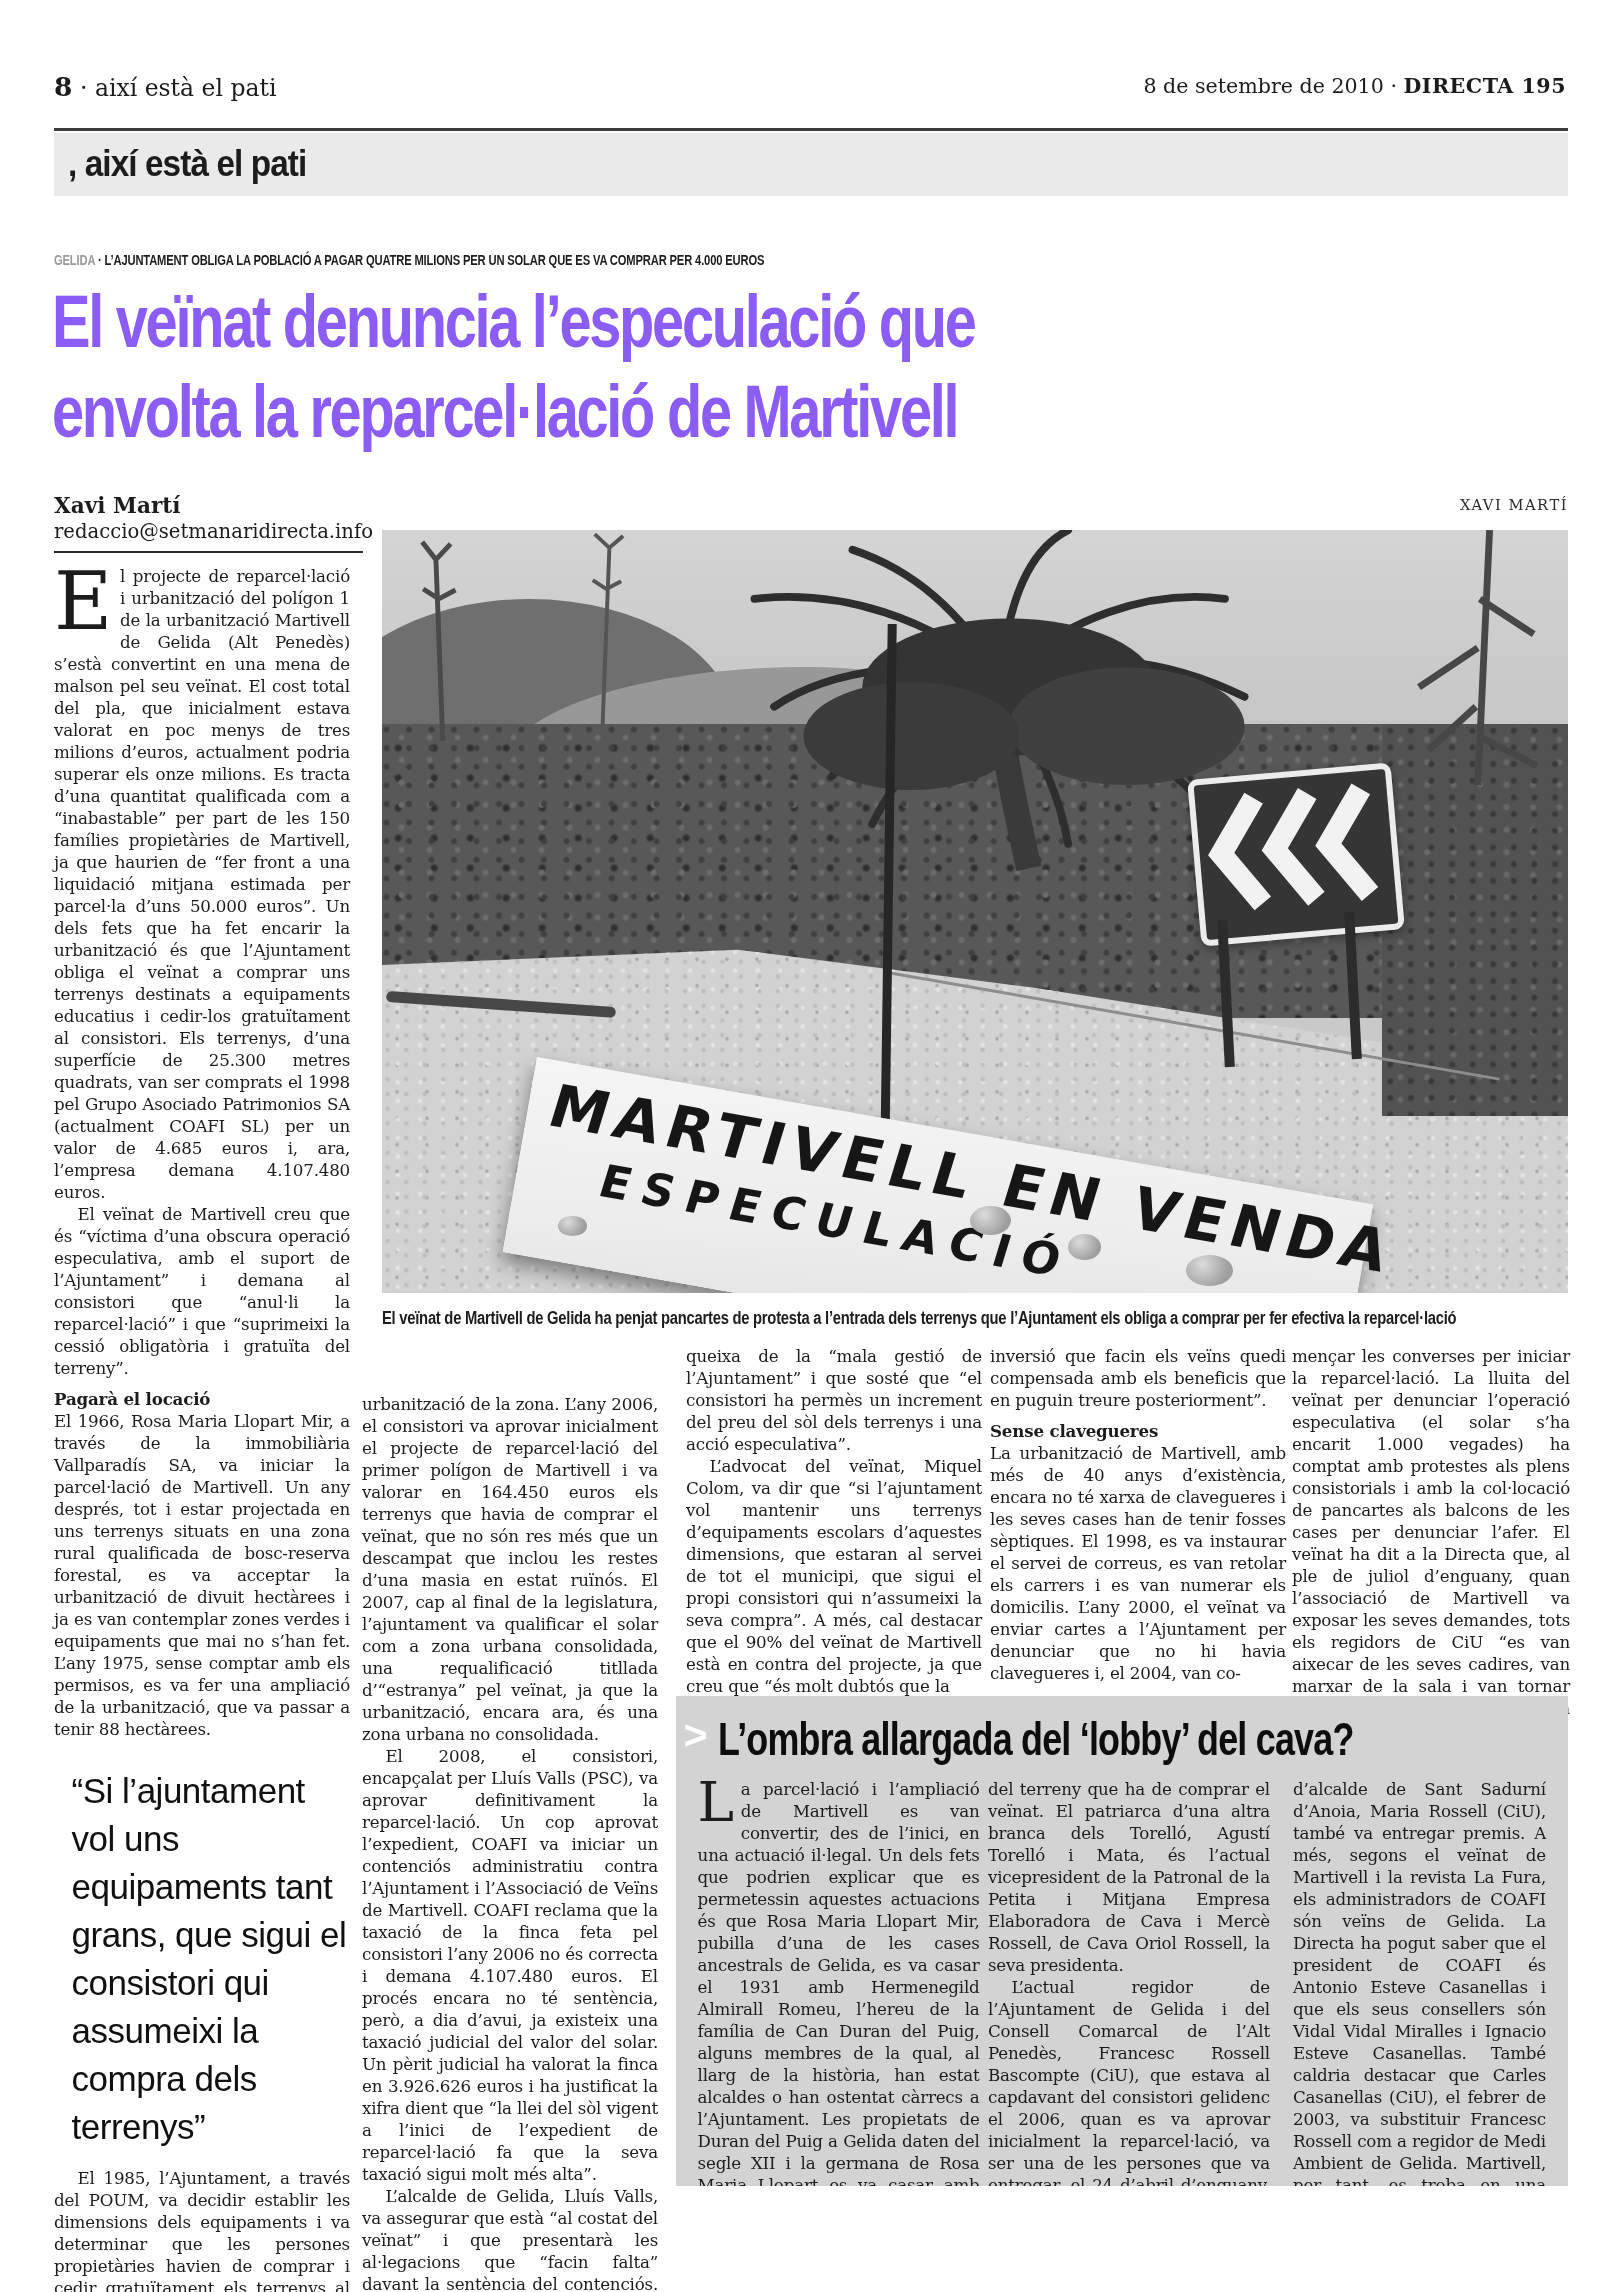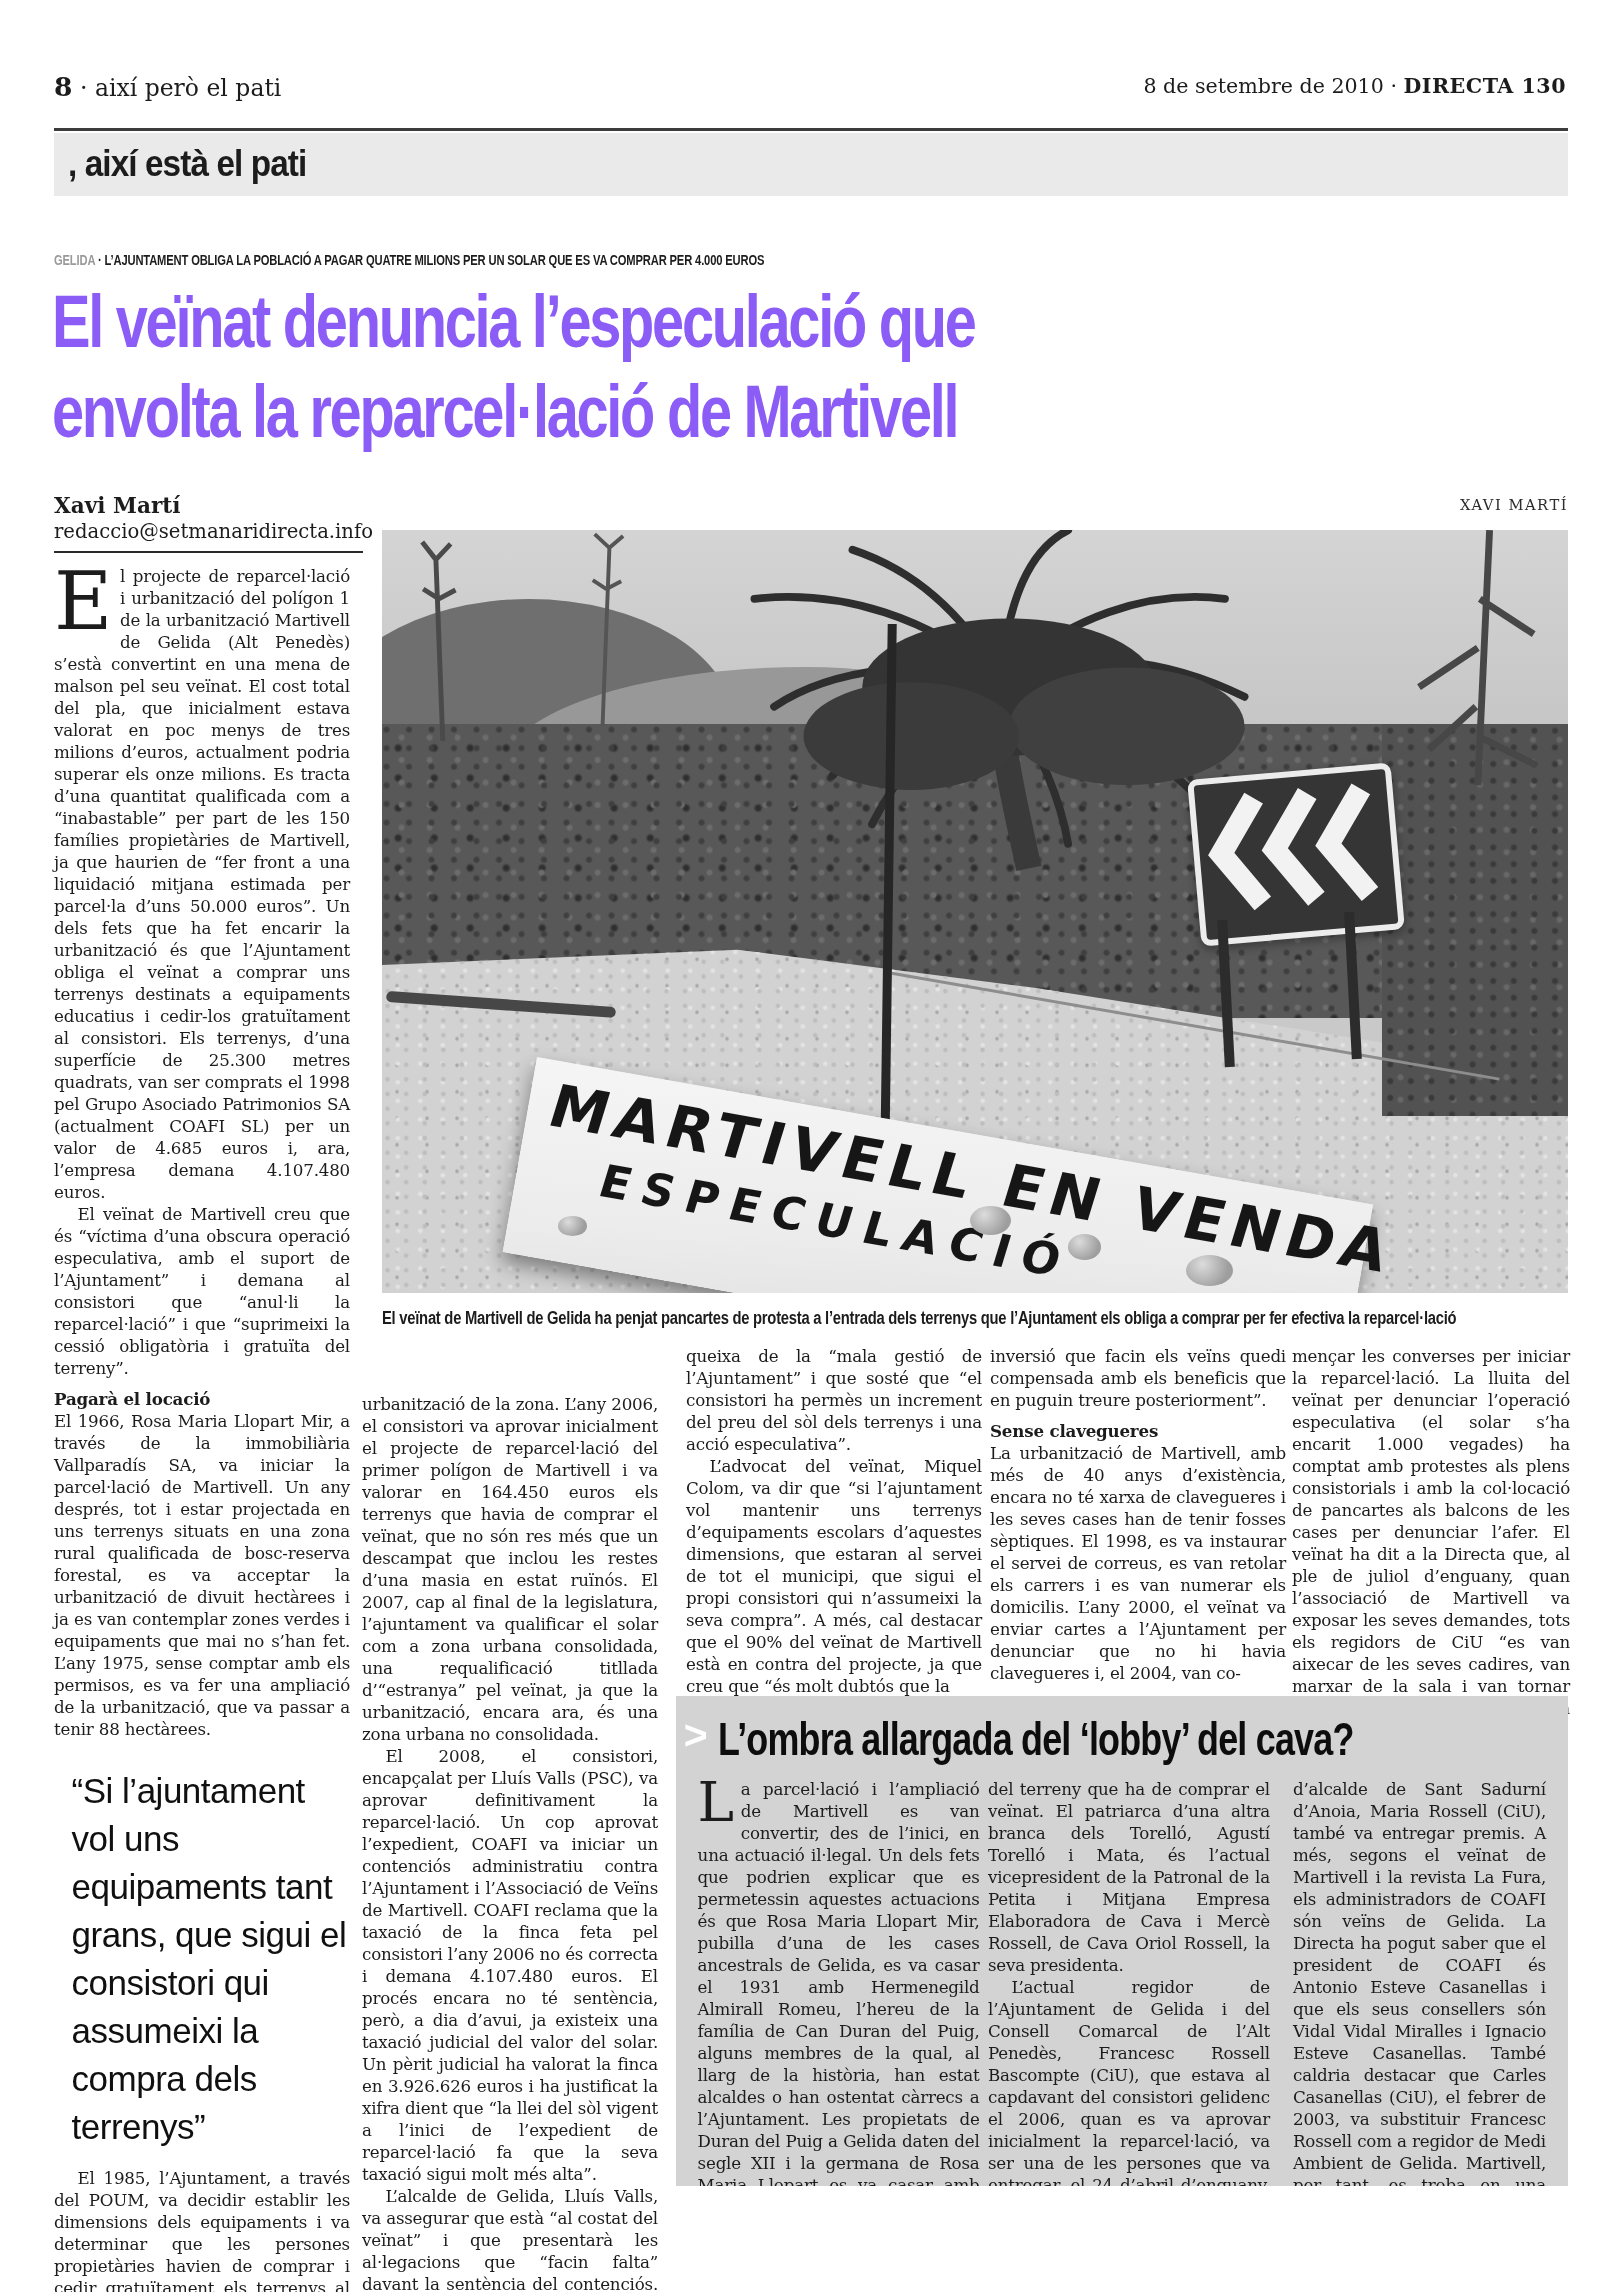--- a/index.html
+++ b/index.html
@@ -97,26 +97,26 @@
   .boxA{left:21.6px;width:282px;}
   .boxB{left:312px;width:282px;}
   .boxC{left:617px;width:253px;}
   .dropcapS{float:left;font-size:55px;line-height:43px;padding:2.9px 6.9px 0 0;}
 </style>
 </head>
 <body>
 
 <div class="abs folio-left nowrap">
   <span class="num">8</span>
-  <span>· així però el pati</span>
+  <span>· així està el pati</span>
 </div>
 <div class="abs folio-right nowrap">
   <span>8 de setembre de 2010</span>
   <span>·</span>
-  <span class="brand">DIRECTA 130</span>
+  <span class="brand">DIRECTA 195</span>
 </div>
 <div class="abs top-rule"></div>
 <div class="abs section-band"></div>
 <div class="abs section-label sans bold nowrap">
   <span class="cond">, així està el pati</span>
 </div>
 
 <div class="abs kicker sans bold nowrap">
   <span class="cond">
     <span class="loc">GELIDA</span>

